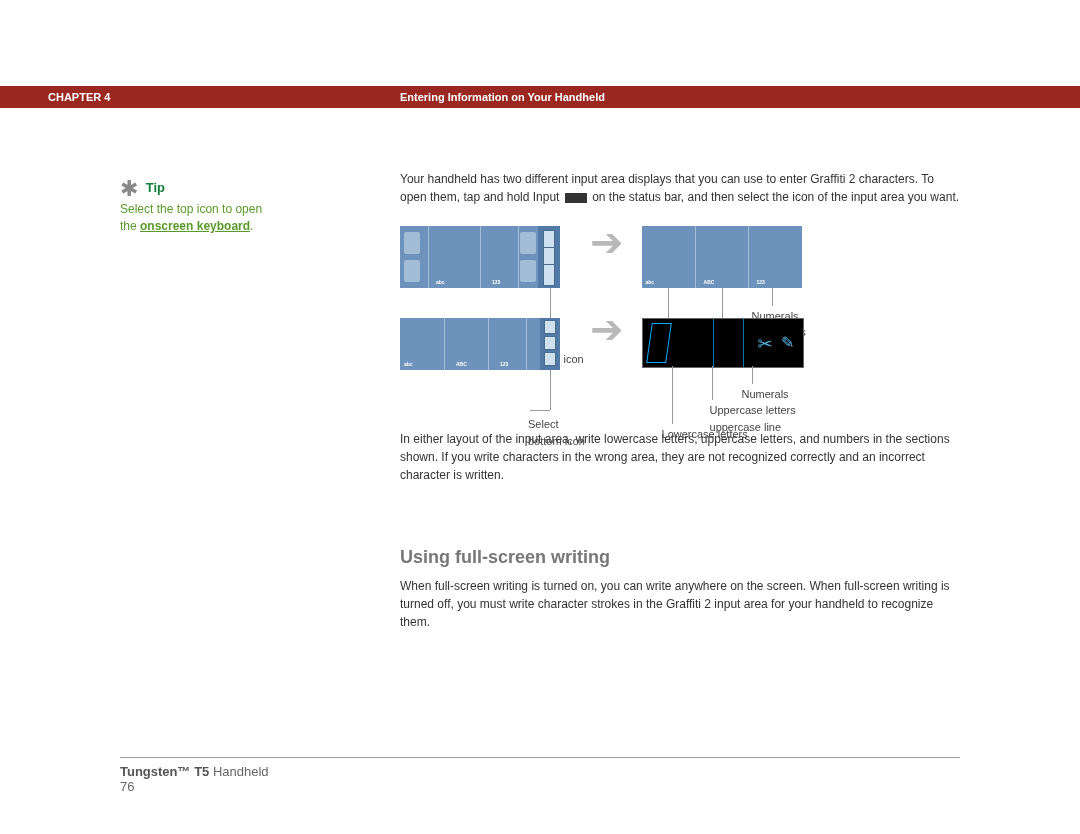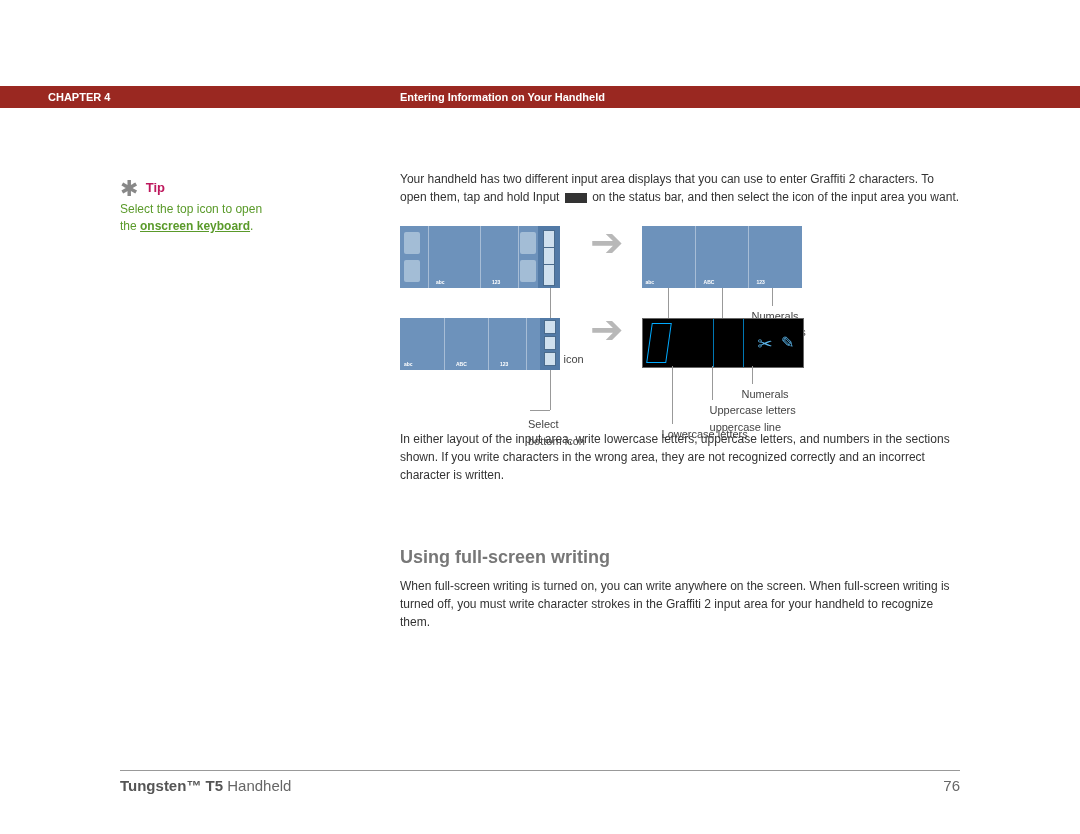--- a/index.html
+++ b/index.html
@@ -33,21 +33,21 @@
   }
   .sidebar {
     position: absolute;
     left: 120px;
     top: 170px;
     width: 160px;
     font-size: 12px;
     line-height: 1.4;
   }
   .tip-label {
-    color: #be185d;
+    color: #15803d;
     font-weight: bold;
     font-size: 13px;
   }
   .asterisk {
     color: #888;
     font-size: 22px;
     position: relative;
     top: 4px;
     margin-right: 4px;
   }
@@ -150,24 +150,25 @@
     background: #cfe0ee;
     border: 1px solid #4a6b8c;
   }
   .footer {
     position: absolute;
     bottom: 40px;
     left: 120px;
     right: 120px;
     border-top: 1px solid #999;
     padding-top: 6px;
-    font-size: 15px;
+    font-size: 13px;
     color: #666;
     display: flex;
     justify-content: space-between;
+    flex-direction: column;
   }
   .footer b { color: #555; }
   .h2 {
     font-size: 18px;
     color: #777;
     margin-top: 60px;
     font-weight: bold;
   }
   .scissors {
     position: absolute;

